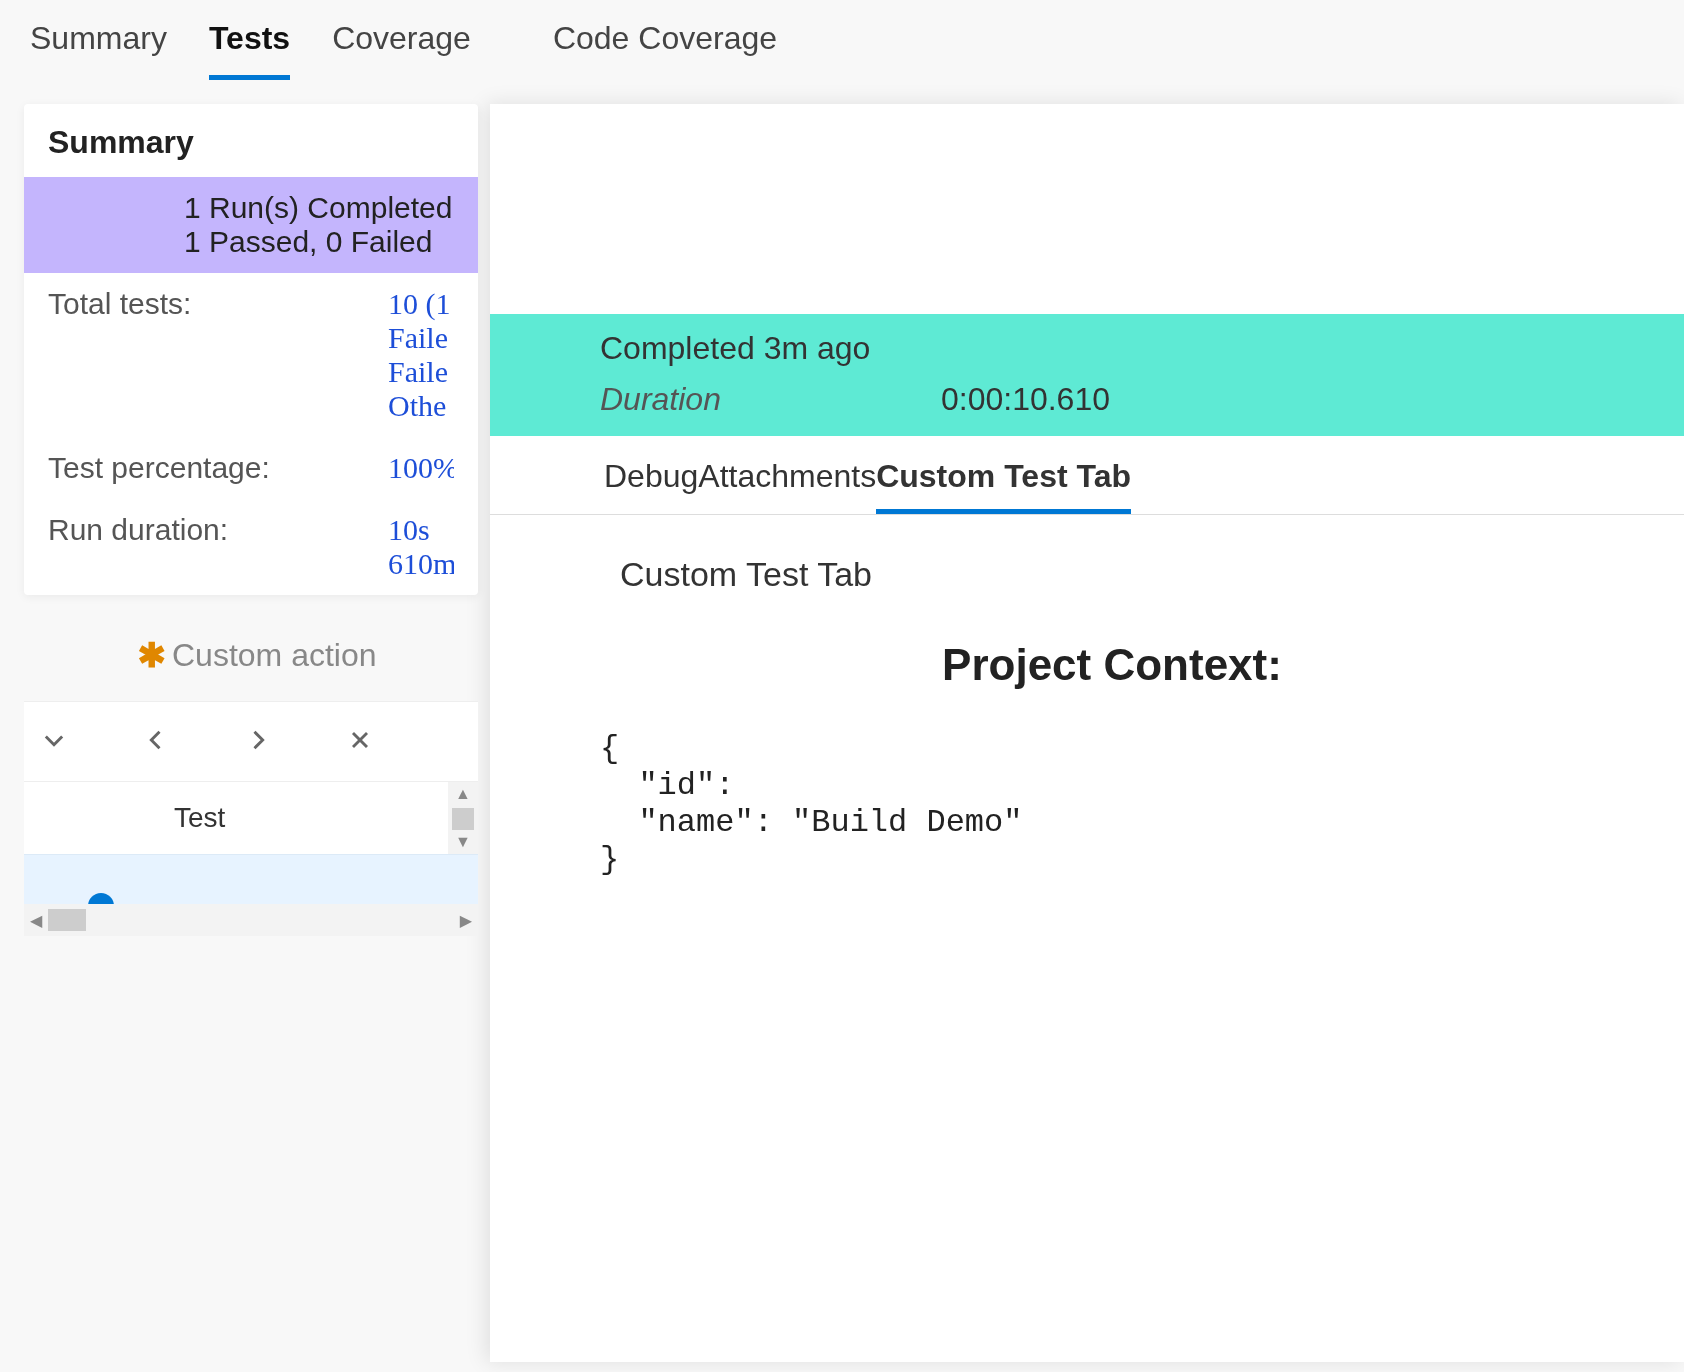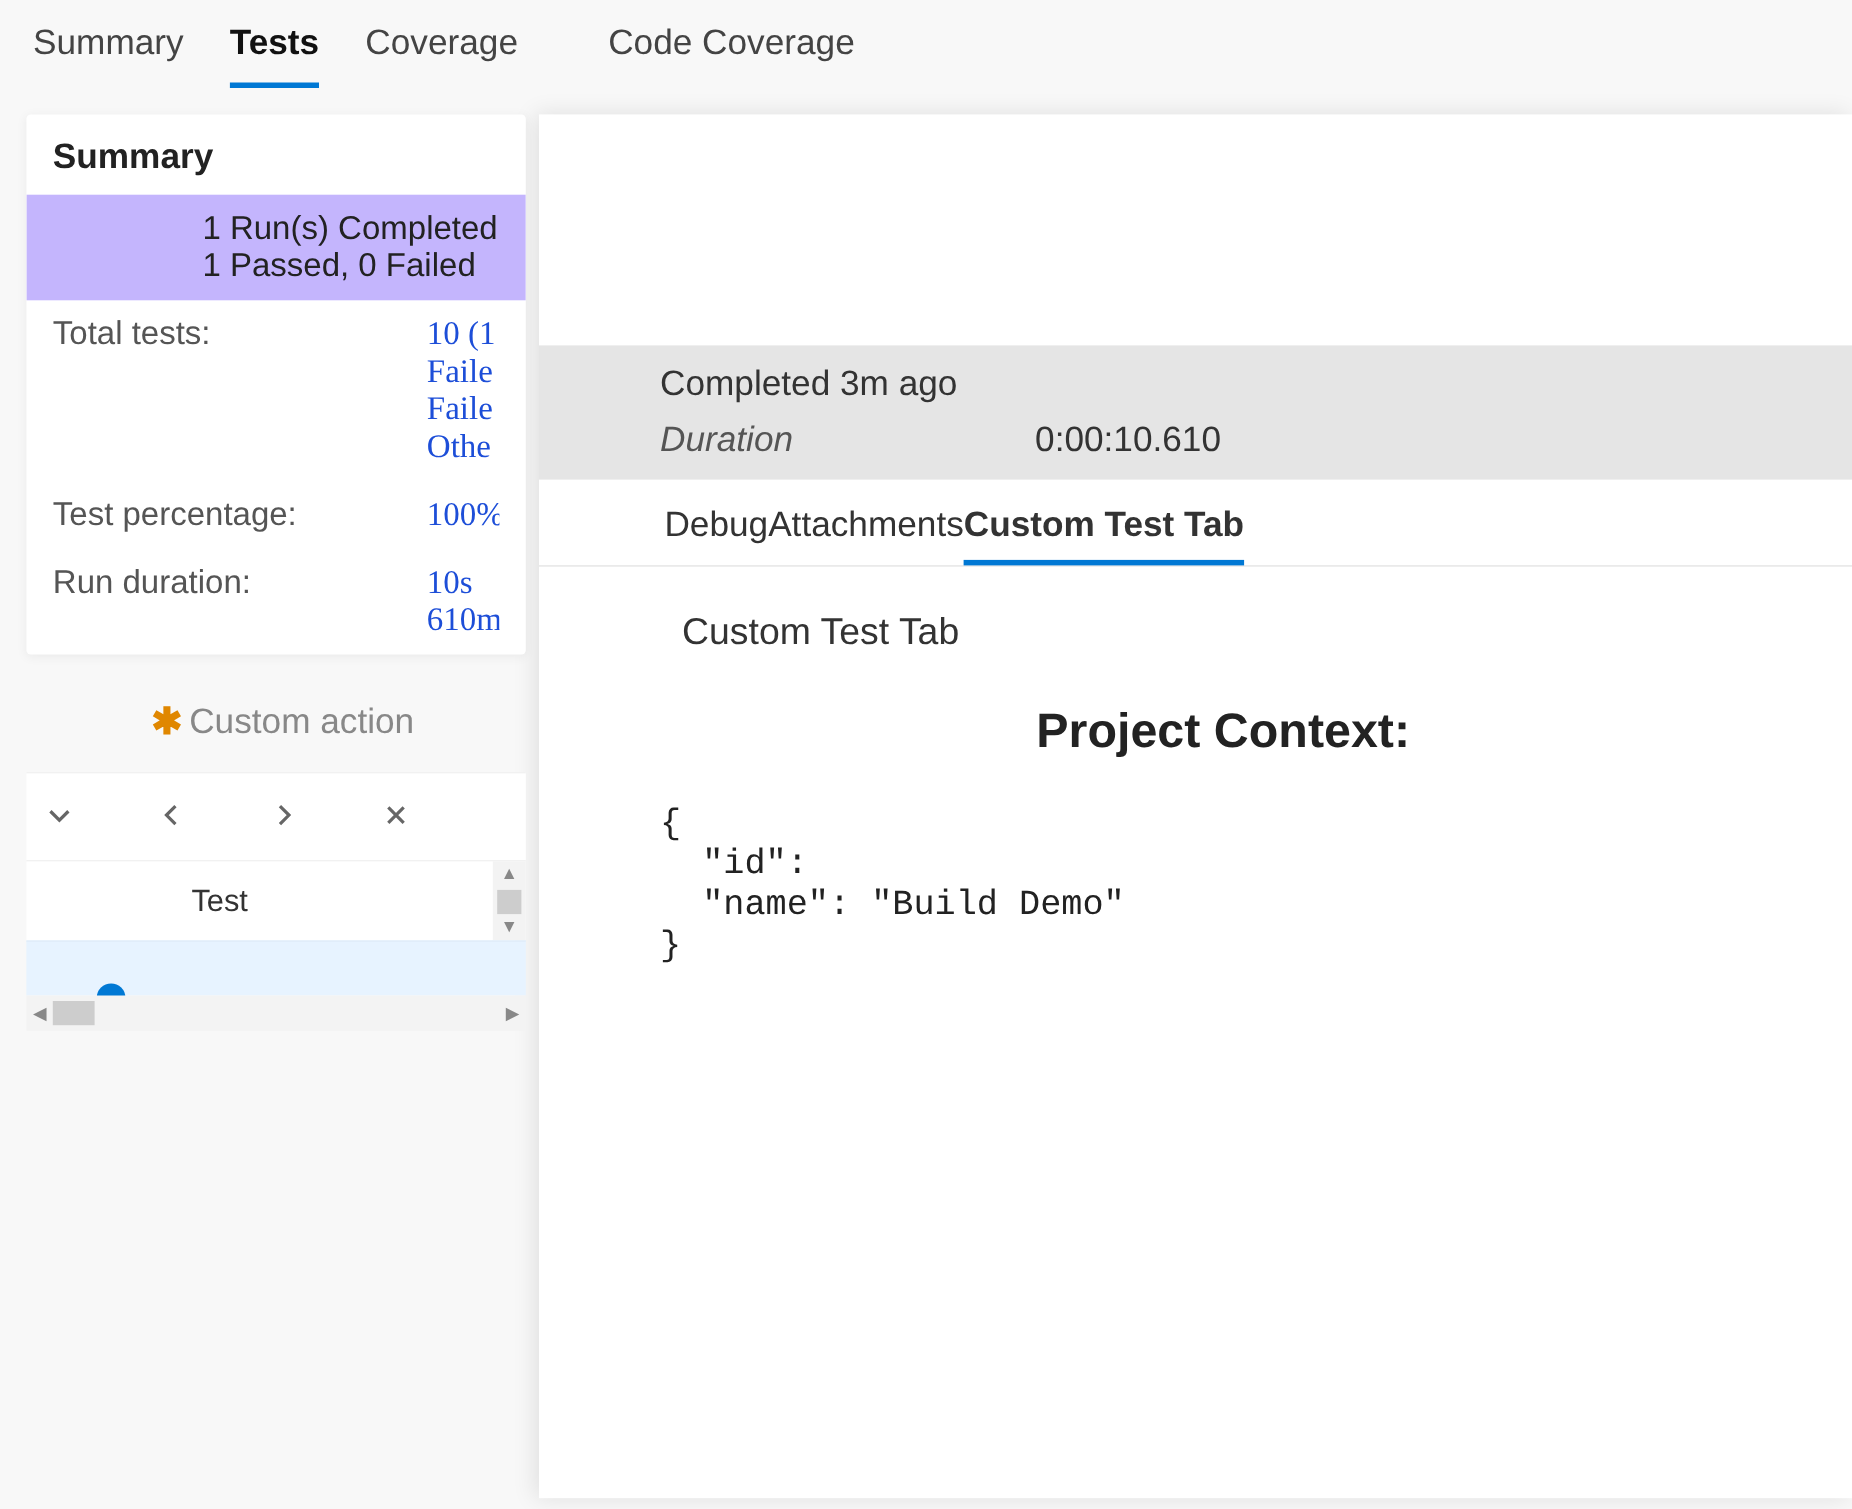--- a/index.html
+++ b/index.html
@@ -149,21 +149,21 @@
   .right-panel {
     flex: 1;
     background: #fff;
     margin-top: 24px;
     box-shadow: -4px 0 20px rgba(0,0,0,0.10);
     display:flex; flex-direction:column;
     overflow:hidden;
   }
   .rp-top-blank{ height:210px;}
   .rp-meta{
-    background:#e5e5e5;
+    background:#5eead4;
     padding: 16px 80px 18px 110px;
     font-size:32px;
     color:#333;
   }
   .rp-meta .completed{ margin-bottom:14px;}
   .rp-meta .drow{ display:flex; gap:220px;}
   .rp-meta .dlab{ color:#555;font-style:italic;}
   .rp-tabs{
     display:flex;
     padding: 22px 60px 0 114px;

